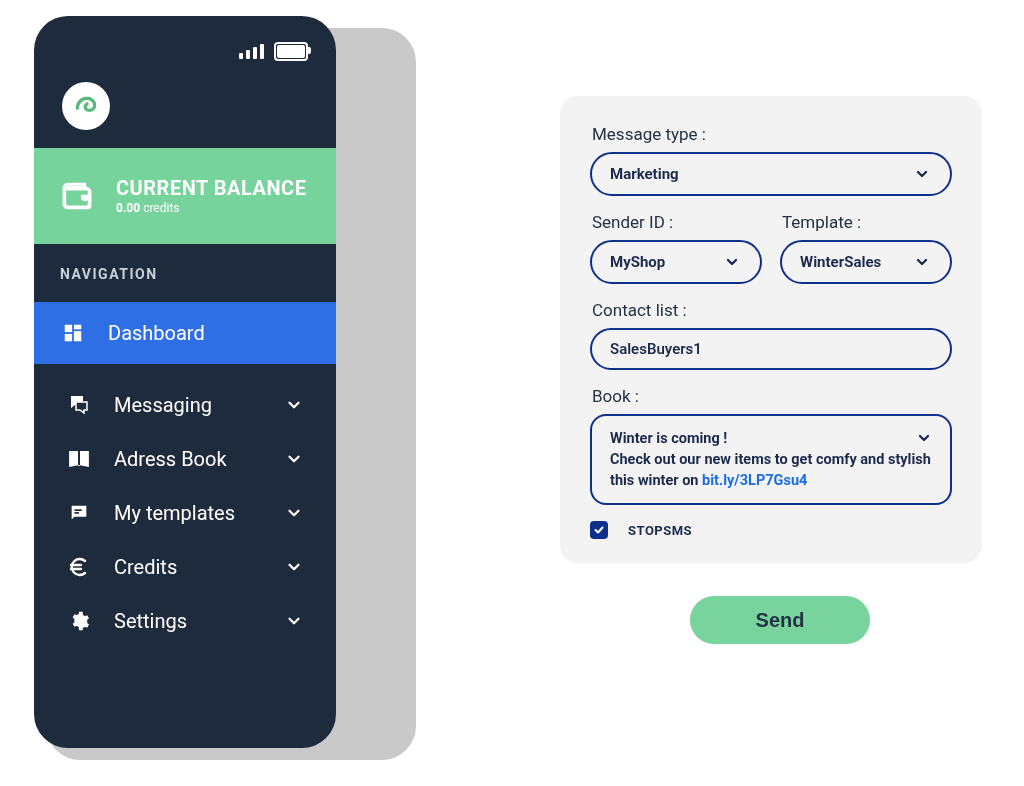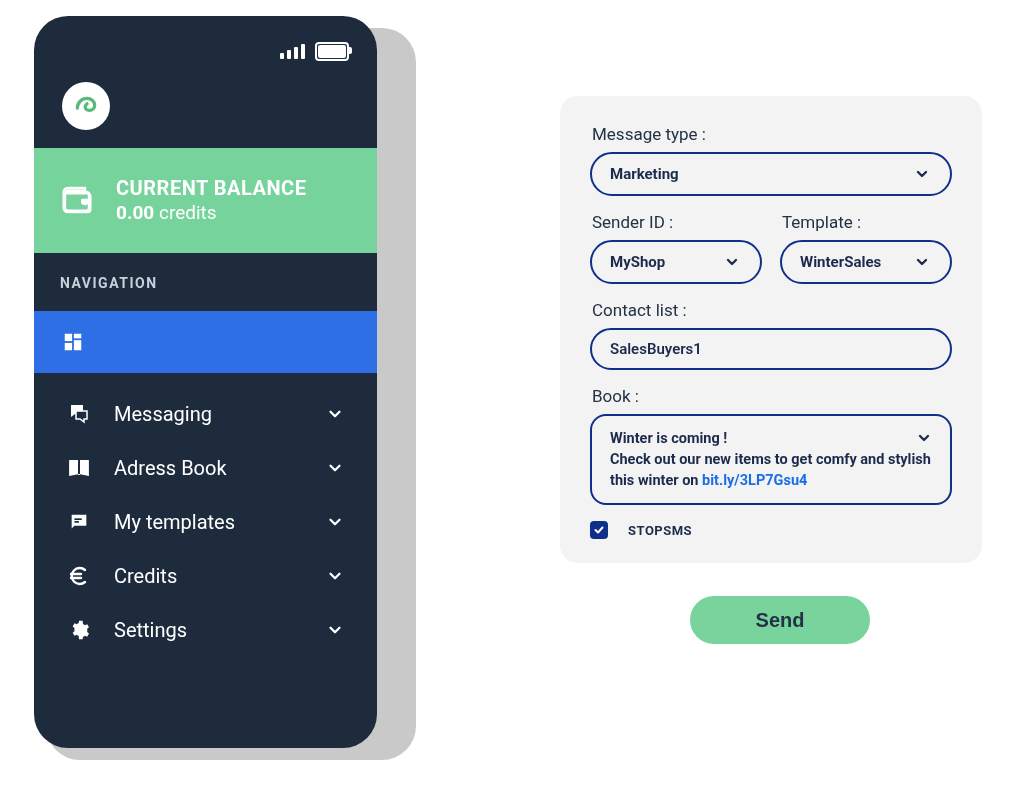--- a/index.html
+++ b/index.html
@@ -14,21 +14,21 @@
   }
   html,body{margin:0;padding:0;background:var(--page-bg);font-family:-apple-system,BlinkMacSystemFont,"Segoe UI",Roboto,Helvetica,Arial,sans-serif;}
   .canvas{position:relative;width:1024px;height:786px;}
 
   
   .phone-shadow{
     position:absolute;left:46px;top:28px;width:370px;height:732px;
     border-radius:34px;background:#C9C9C9;
   }
   .phone{
-    position:absolute;left:34px;top:16px;width:343px;height:732px;
+    position:absolute;left:34px;top:16px;width:302px;height:732px;
     border-radius:34px;background:var(--phone-bg);overflow:hidden;
     color:#fff;
   }
   .statusbar{
     display:flex;justify-content:flex-end;align-items:center;gap:10px;
     padding:18px 28px 0 0;height:34px;
   }
   .signal{display:flex;align-items:flex-end;gap:3px}
   .signal span{width:4px;background:#fff;border-radius:1px}
   .signal span:nth-child(1){height:6px}
@@ -47,21 +47,21 @@
     display:flex;align-items:center;justify-content:center;
   }
 
   .balance{
     background:var(--balance-bg);color:#fff;
     display:flex;align-items:center;gap:22px;
     padding:28px 26px;
   }
   .balance .text{display:flex;flex-direction:column;line-height:1.25}
   .balance .title{font-weight:700;font-size:20px;letter-spacing:.5px}
-  .balance .sub{font-size:19px}
+  .balance .sub{font-size:12px}
   .balance .sub b{font-weight:700}
 
   .section-header{
     padding:22px 26px 20px;
     font-size:14px;font-weight:700;letter-spacing:1.5px;color:#C8D0DA;
   }
 
   .nav-item{
     display:flex;align-items:center;gap:22px;
     padding:18px 26px;font-size:20px;color:#fff;
@@ -151,20 +151,21 @@
 
     <div class="nav-item active">
       <div class="ico">
         <svg width="22" height="22" viewBox="0 0 24 24" fill="#fff">
             <rect x="3" y="3" width="8" height="8"></rect>
             <rect x="13" y="3" width="8" height="5"></rect>
             <rect x="13" y="10" width="8" height="11"></rect>
             <rect x="3" y="13" width="8" height="8"></rect>
           </svg>
       </div>
+      <span class="lbl">Dashboard</span>
     </div>
 
     <div style="height:14px"></div>
 
     <div class="nav-item group">
       <div class="ico">
         <svg width="24" height="24" viewBox="0 0 24 24" fill="#fff">
             <path d="M4 3h12v9H8l-4 3V3z"></path>
             <path d="M9 9h11v8h-3v3l-4-3H9V9z" fill="#1E2B3D" stroke="#fff" stroke-width="1.5"></path>
           </svg>

